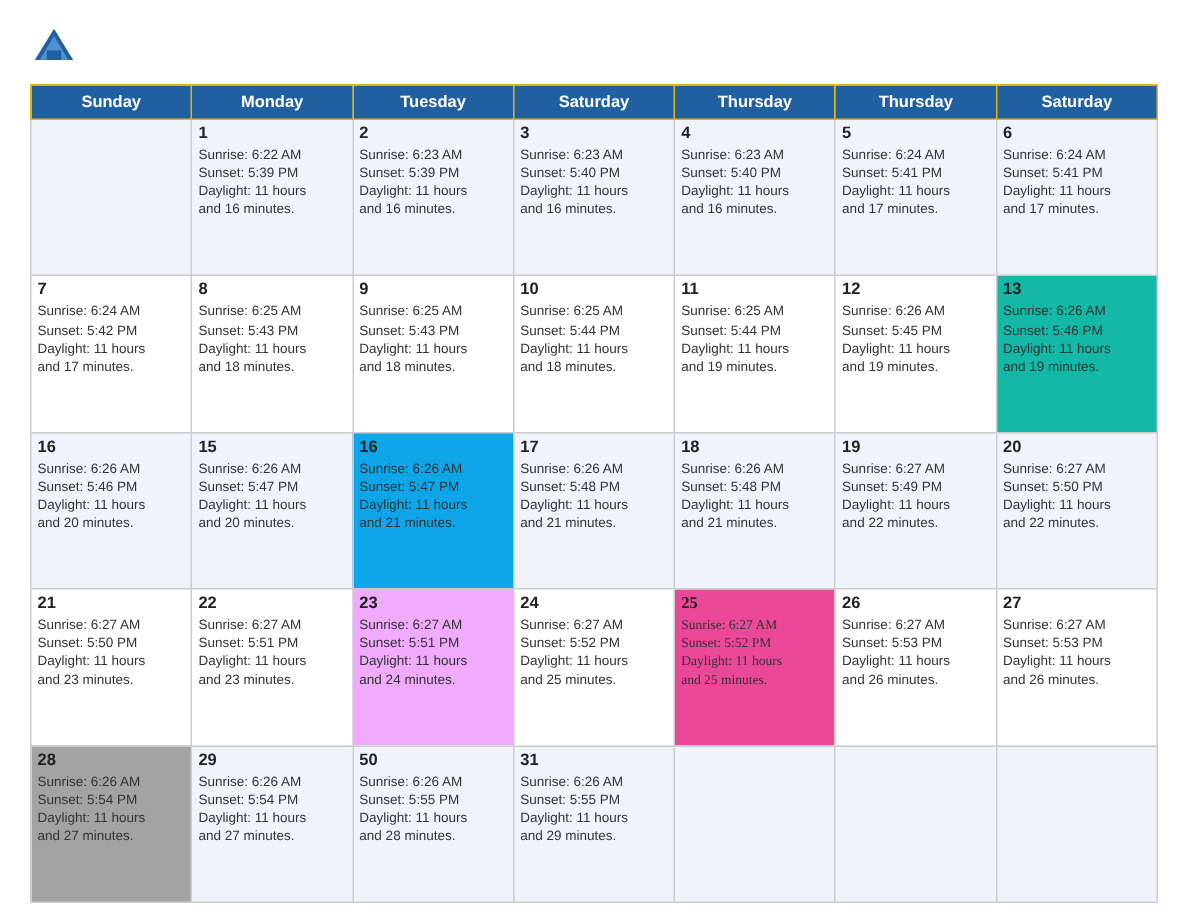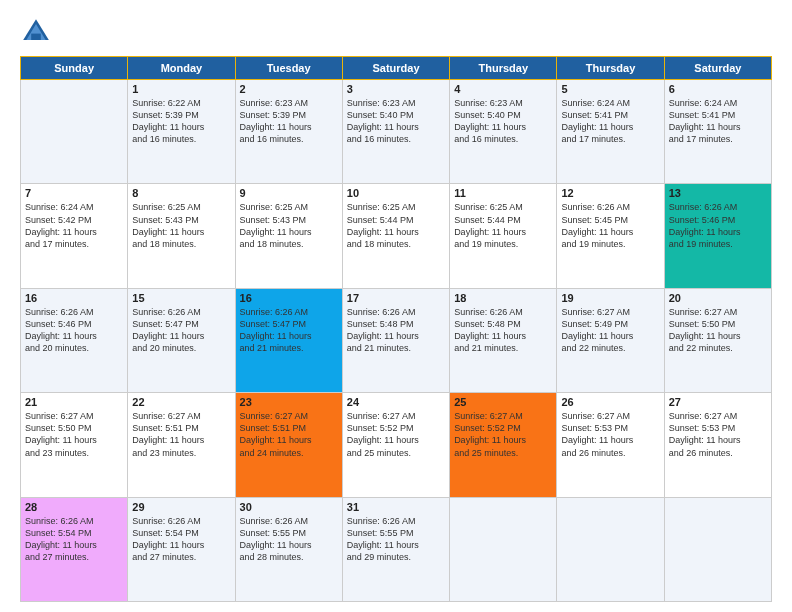--- a/index.html
+++ b/index.html
@@ -299,35 +299,35 @@
 Daylight: 11 hours
 and 23 minutes.</div>
           </td>
           <td style="background-color: rgb(255, 255, 255);">
             <span class="day-num">22</span>
             <div class="day-info" style="white-space: pre-line;">Sunrise: 6:27 AM
 Sunset: 5:51 PM
 Daylight: 11 hours
 and 23 minutes.</div>
           </td>
-          <td style="background-color: #f97316; margin-top: 36px;">
+          <td style="background-color: #f0abfc; margin-top: 36px;">
             <span class="day-num">23</span>
             <div class="day-info" style="white-space: pre-line;">Sunrise: 6:27 AM
 Sunset: 5:51 PM
 Daylight: 11 hours
 and 24 minutes.</div>
           </td>
           <td style="background-color: rgb(255, 255, 255);">
             <span class="day-num">24</span>
             <div class="day-info" style="white-space: pre-line;">Sunrise: 6:27 AM
 Sunset: 5:52 PM
 Daylight: 11 hours
 and 25 minutes.</div>
           </td>
-          <td style="background-color: #f97316;">
+          <td style="background-color: #ec4899; font-family: Liberation Serif, serif;">
             <span class="day-num">25</span>
             <div class="day-info" style="white-space: pre-line;">Sunrise: 6:27 AM
 Sunset: 5:52 PM
 Daylight: 11 hours
 and 25 minutes.</div>
           </td>
           <td style="background-color: rgb(255, 255, 255);">
             <span class="day-num">26</span>
             <div class="day-info" style="white-space: pre-line;">Sunrise: 6:27 AM
 Sunset: 5:53 PM
@@ -336,36 +336,36 @@
           </td>
           <td style="background-color: rgb(255, 255, 255);">
             <span class="day-num">27</span>
             <div class="day-info" style="white-space: pre-line;">Sunrise: 6:27 AM
 Sunset: 5:53 PM
 Daylight: 11 hours
 and 26 minutes.</div>
           </td>
         </tr>
         <tr>
-          <td style="background-color: #f0abfc;">
+          <td style="background-color: #a3a3a3;">
             <span class="day-num">28</span>
             <div class="day-info" style="white-space: pre-line;">Sunrise: 6:26 AM
 Sunset: 5:54 PM
 Daylight: 11 hours
 and 27 minutes.</div>
           </td>
           <td style="background-color: rgb(240, 244, 250);">
             <span class="day-num">29</span>
             <div class="day-info" style="white-space: pre-line;">Sunrise: 6:26 AM
 Sunset: 5:54 PM
 Daylight: 11 hours
 and 27 minutes.</div>
           </td>
           <td style="background-color: rgb(240, 244, 250);">
-            <span class="day-num">30</span>
+            <span class="day-num">50</span>
             <div class="day-info" style="white-space: pre-line;">Sunrise: 6:26 AM
 Sunset: 5:55 PM
 Daylight: 11 hours
 and 28 minutes.</div>
           </td>
           <td style="background-color: rgb(240, 244, 250);">
             <span class="day-num">31</span>
             <div class="day-info" style="white-space: pre-line;">Sunrise: 6:26 AM
 Sunset: 5:55 PM
 Daylight: 11 hours

